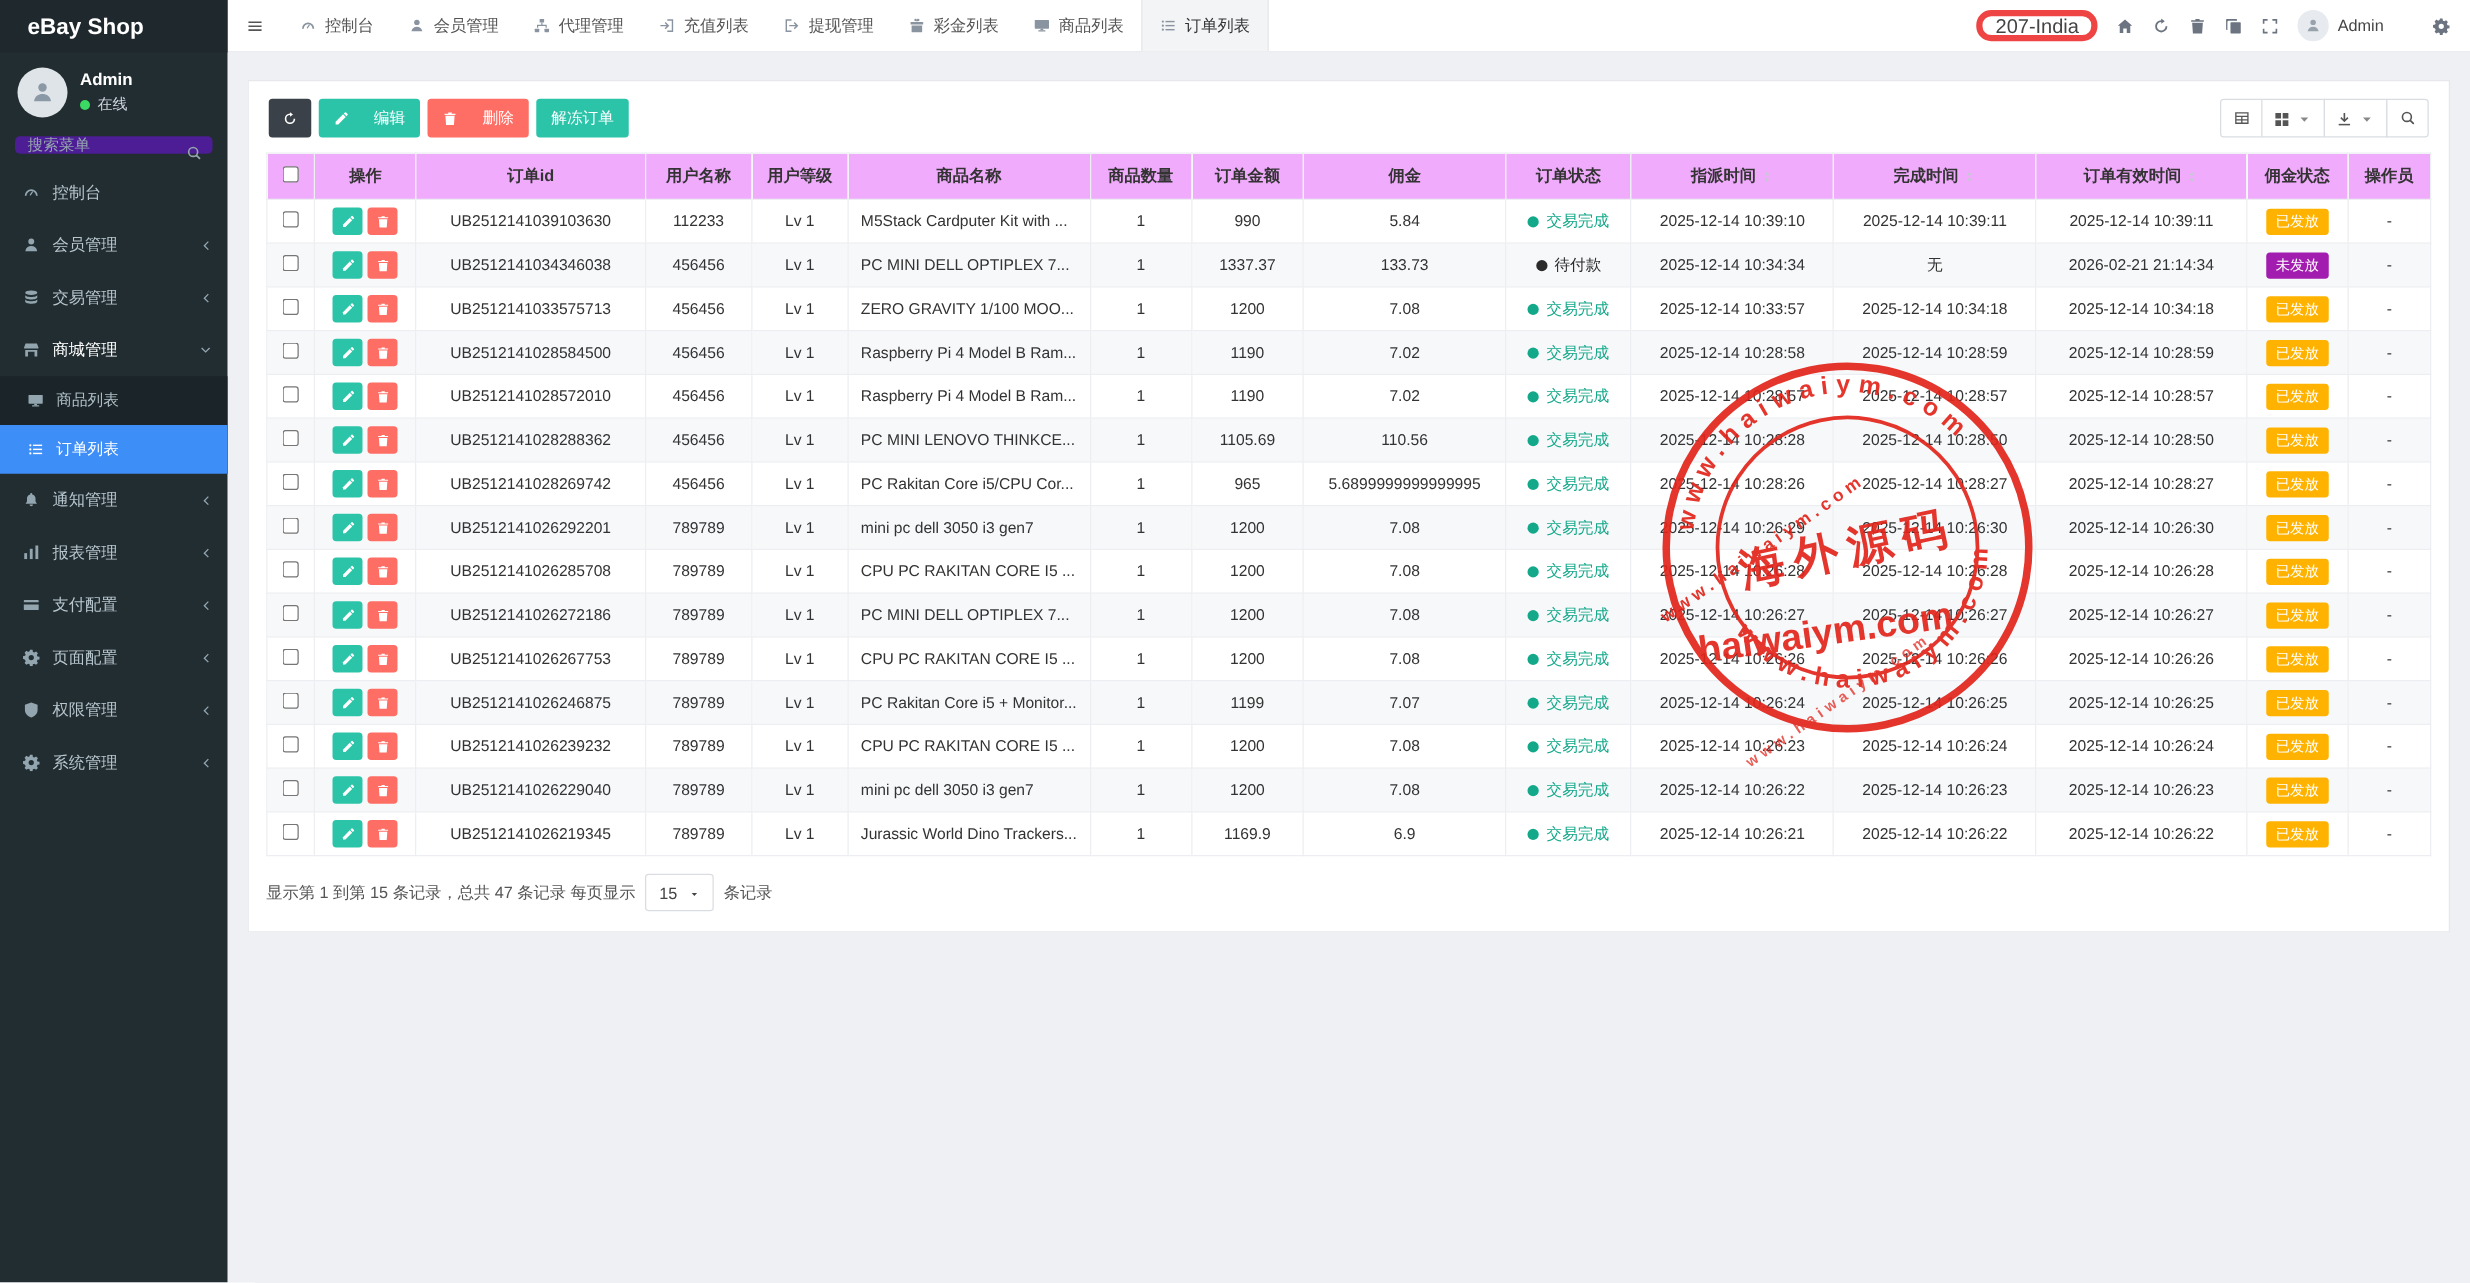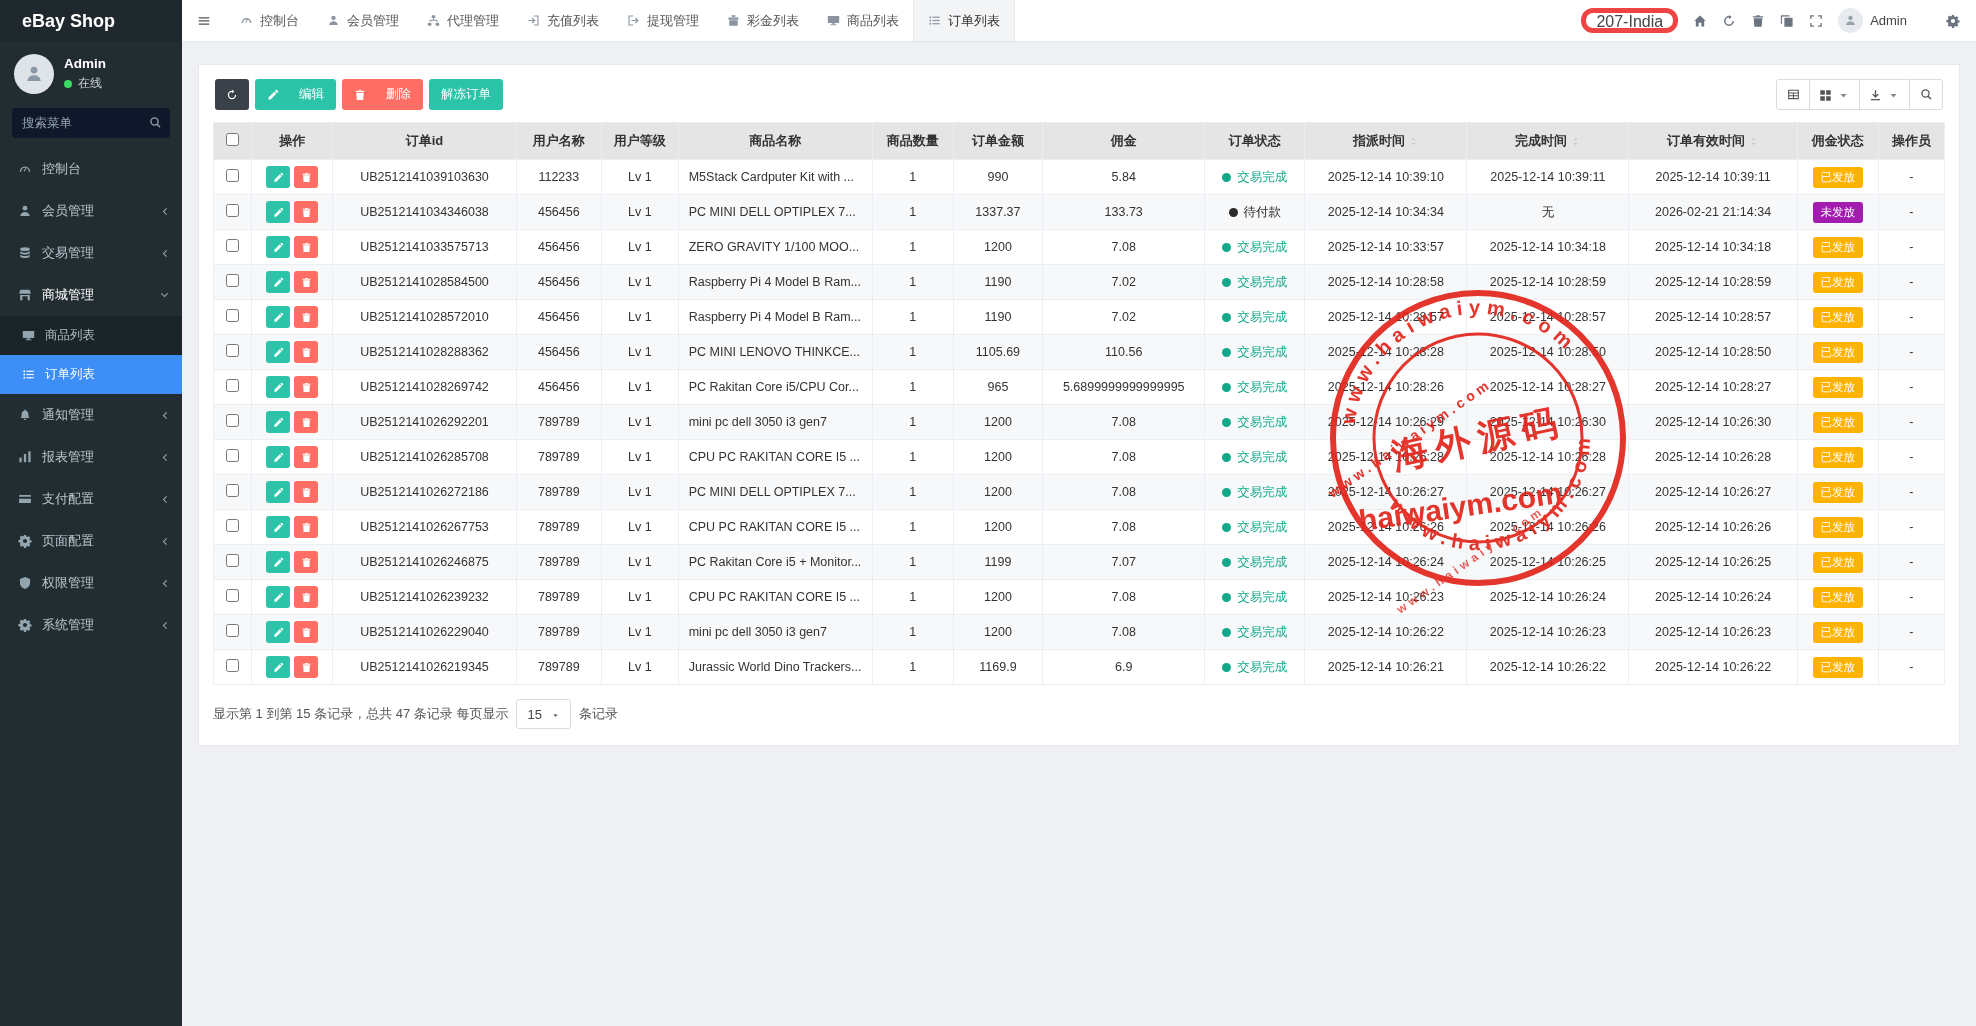--- a/index.html
+++ b/index.html
@@ -13,21 +13,21 @@
   
   .sidebar{position:absolute;left:0;top:0;bottom:0;width:182px;background:#222d32;z-index:20}
   .brand{height:42px;line-height:42px;padding-left:22px;font-size:18px;font-weight:bold;color:#fff;background:#1f282d}
   .user-panel{display:flex;align-items:center;gap:10px;padding:12px 16px 12px 14px}
   .avatar{width:40px;height:40px;border-radius:50%;background:#dfe4e8;display:flex;align-items:center;justify-content:center;color:#8b98a5}
   .avatar .ic{width:20px;height:20px}
   .user-name{font-size:13.5px;font-weight:bold;color:#fff;margin-bottom:4px}
   .user-status{font-size:12px;color:#d2d6de;display:flex;align-items:center;gap:6px}
   .status-dot{width:8px;height:8px;border-radius:50%;background:#3bda63;display:inline-block}
   .sidebar-search{margin:2px 12px 10px;position:relative}
-  .sidebar-search input{width:100%;height:30px;background:#0f172a;border:none;border-radius:4px;color:#fff;padding:0 30px 0 10px;font-size:12.5px}
+  .sidebar-search input{width:100%;height:14px;background:#4c1d95;border:none;border-radius:4px;color:#fff;padding:0 30px 0 10px;font-size:12.5px}
   .sidebar-search input::placeholder{color:#95a5ad}
   .search-btn{position:absolute;right:8px;top:8px;color:#95a5ad;display:flex}
   .search-btn .ic{width:13px;height:13px}
   .menu-item{display:flex;align-items:center;gap:10px;padding:12px 12px 12px 18px;color:#b8c7ce;font-size:13px;cursor:pointer}
   .menu-item .ic{color:#93a6af}
   .menu-item.expanded{color:#fff}
   .mi-label{flex:1}
   .mi-arrow{color:#8a9ba5;display:flex}
   .mi-arrow .ic{width:11px;height:11px}
   .submenu{background:#1b2529}
@@ -69,21 +69,21 @@
   .tbtn{height:31px;min-width:34px;padding:0 9px;background:#fff;border:1px solid #d9dde2;display:flex;align-items:center;justify-content:center;gap:5px;color:#555}
   .tbtn + .tbtn{margin-left:-1px}
   .tbtn:first-child{border-radius:3px 0 0 3px}
   .tbtn:last-child{border-radius:0 3px 3px 0}
   .tbtn .ic{width:13px;height:13px}
   .tbtn .ic.sm{color:#888}
 
   
   .grid{width:100%;border-collapse:collapse;table-layout:fixed;font-size:12.5px}
   .grid th,.grid td{border:1px solid #eceef1;text-align:center;padding:6px 5px;white-space:nowrap;overflow:hidden;text-overflow:ellipsis;color:#333}
-  .grid th{font-weight:bold;font-size:13px;padding:9px 5px;background:#e5e5e5}
+  .grid th{font-weight:bold;font-size:13px;padding:9px 5px;background:#f0abfc}
   .grid tbody tr:nth-child(even){background:#f7f8fa}
   .grid td.c-prod{text-align:left;padding-left:10px}
   .sort-ic{color:#c3c9d0;width:11px;height:11px;margin-left:3px}
   .mini-btn{display:inline-flex;width:24px;height:22px;border-radius:3px;align-items:center;justify-content:center;color:#fff;margin:0 2px;cursor:pointer}
   .mini-btn .ic{width:11px;height:11px}
   .mb-green{background:#2cc4a9}
   .mb-red{background:#ff6e64}
   .status{display:inline-flex;align-items:center;gap:6px}
   .status .dot{width:9px;height:9px;border-radius:50%;display:inline-block}
   .status.done{color:#13a88a}.status.done .dot{background:#13a88a}

